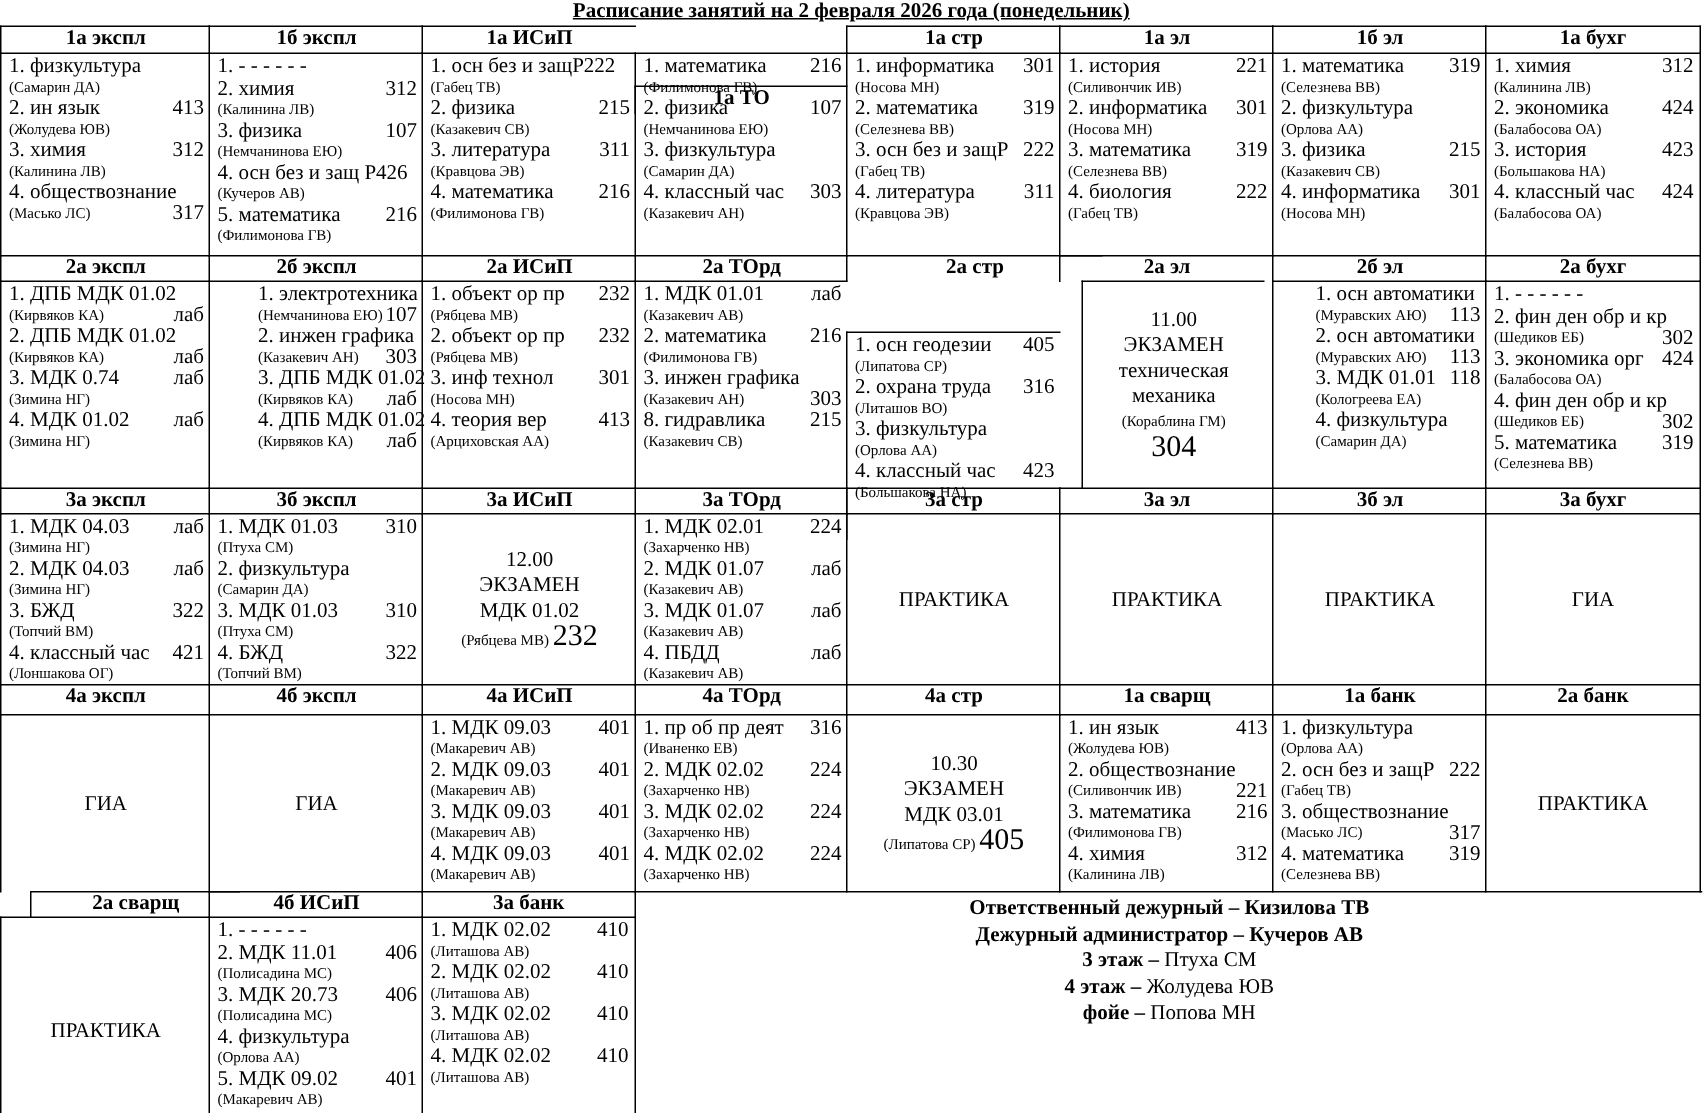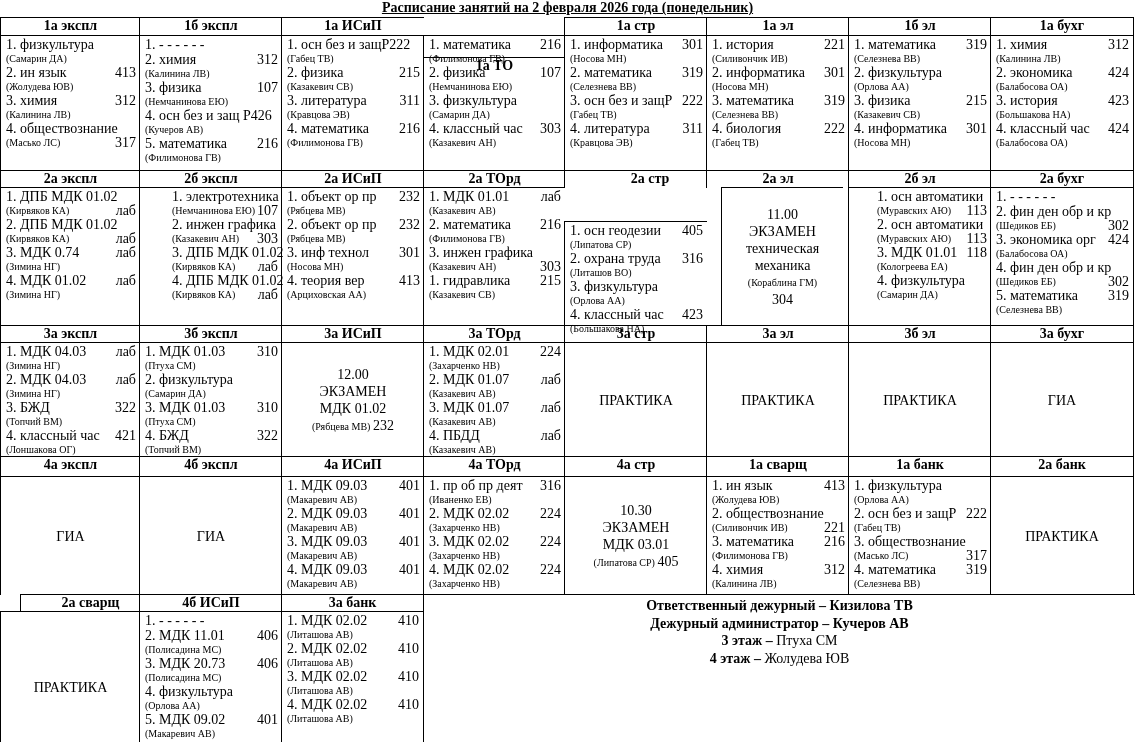--- a/index.html
+++ b/index.html
@@ -10,21 +10,21 @@
   .grid { position:absolute; left:0; top:17px; width:1135px; }
   .cell { position:absolute; box-sizing:border-box; border-left:1.5px solid #000; border-top:1.5px solid #000; }
   .cell.last { border-right:1.5px solid #000; }
   .hdr { text-align:center; font-weight:bold; font-size:14px; line-height:16px; }
   .body { padding:1px 4px 0 5px; }
   .line { display:flex; justify-content:space-between; font-size:14px; line-height:15px; white-space:nowrap; }
   .teacher { font-size:10px; line-height:13px; display:flex; justify-content:space-between; white-space:nowrap; }
   .teacher .room { font-size:14px; }
   .center { display:flex; flex-direction:column; justify-content:center; align-items:center; text-align:center; height:100%; font-size:14px; line-height:17px; }
   .center .small { font-size:10px; }
-  .center .small .room { font-size:14px; }
+  .center .small .room { font-size:20px; }
   .duty { position:absolute; left:424px; top:597px; width:711px; text-align:center; font-size:14px; line-height:17.5px; }
   .duty .b { font-weight:bold; }
 </style>
 </head>
 <body>
 
 <div class="title">Расписание занятий на 2 февраля 2026 года (понедельник)</div>
 <div class="grid" id="grid">
     <div class="cell hdr" style="left: 0px; top: 0px; width: 140px; height: 19px;">1а экспл</div>
     <div class="cell body" style="left: 0px; top: 18px; width: 140px; height: 136px;">
@@ -435,21 +435,21 @@
       </div>
       <div class="line">
         <span>3. инжен графика</span>
         <span></span>
       </div>
       <div class="teacher">
         <span>(Казакевич АН)</span>
         <span class="room">303</span>
       </div>
       <div class="line">
-        <span>1. гидравлика</span>
+        <span>8. гидравлика</span>
         <span>215</span>
       </div>
       <div class="teacher">
         <span>(Казакевич СВ)</span>
         <span class="room"></span>
       </div>
     </div>
     <div class="cell hdr" style="left: 564px; top: 153px; width: 171px; height: 18px;">2а стр</div>
     <div class="cell body" style="left: 564px; top: 170px; width: 143px; height: 139px; margin-top: 34px;">
       <div class="line">
@@ -938,13 +938,14 @@
         <span class="room"></span>
       </div>
     </div>
     <div style="position: absolute; left: 423px; top: 577px; width: 712px; border-top: 1.5px solid rgb(0, 0, 0);"></div>
   </div>
 <div class="duty" id="duty">
     <div><span class="b">Ответственный дежурный</span><span class="b"> – </span><span class="b">Кизилова ТВ</span></div>
     <div><span class="b">Дежурный администратор</span><span class="b"> – </span><span class="b">Кучеров АВ</span></div>
     <div><span class="b">3 этаж</span><span class="b"> – </span><span>Птуха СМ</span></div>
     <div><span class="b">4 этаж</span><span class="b"> – </span><span>Жолудева ЮВ</span></div>
+    <div><span class="b">фойе</span><span class="b"> – </span><span>Попова МН</span></div>
   </div>
 
 </body></html>

